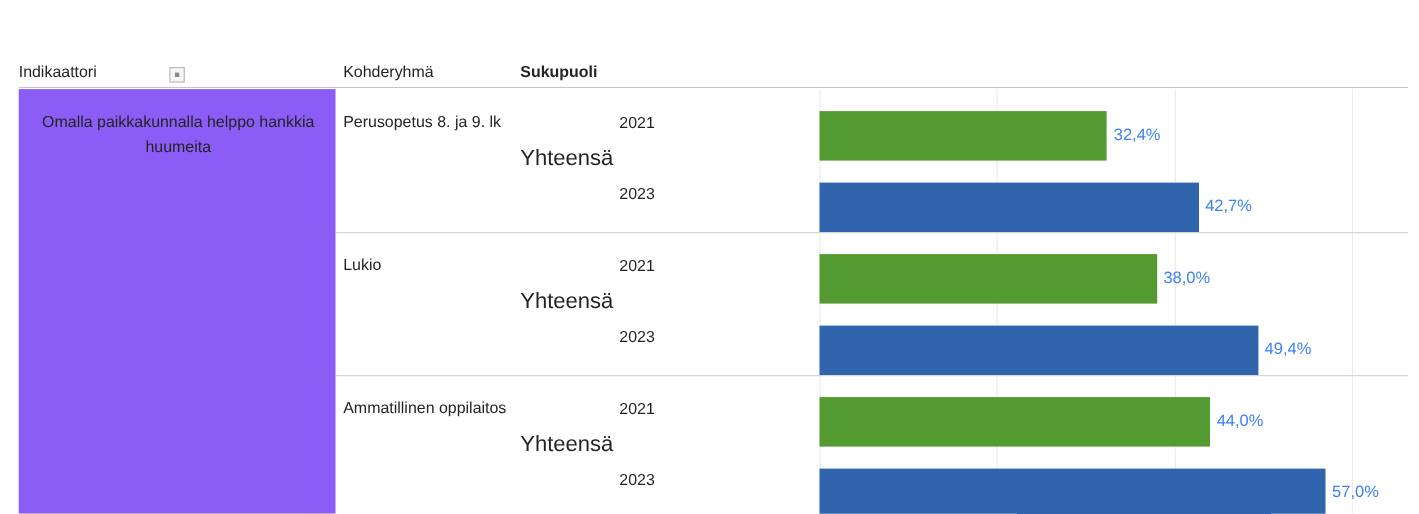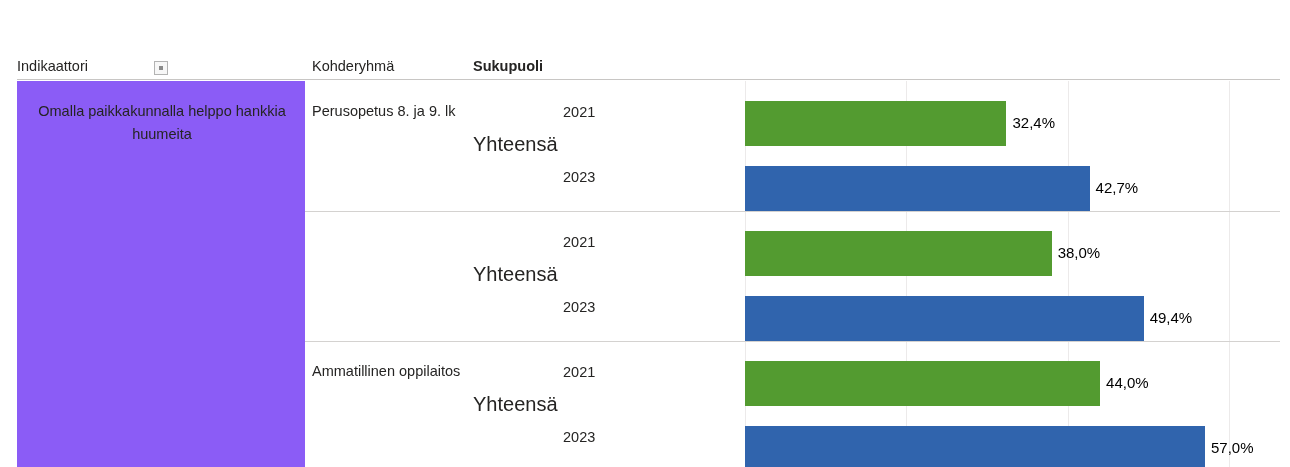--- a/index.html
+++ b/index.html
@@ -158,21 +158,21 @@
     position: absolute;
     left: 745px;
     height: 45px;
   }
   .bar.green { background: #539b30; }
   .bar.blue  { background: #3064ad; }
 
   .bar-label {
     position: absolute;
     font-size: 15px;
-    color: #000000;
+    color: #3b82f6;
     white-space: nowrap;
   }
 </style>
 </head>
 <body>
 
 <div class="report">
 
 
   <div class="col-headers">
@@ -200,20 +200,21 @@
         <div class="sukupuoli" style="top: 52px;">Yhteensä</div>
         <div class="year" style="top: 23px;">2021</div>
         <div class="bar green" style="top: 20px; width: 261.468px;"></div>
         <div class="bar-label" style="left: 1012.47px; top: 33px;">32,4%</div>
         <div class="year" style="top: 88px;">2023</div>
         <div class="bar blue" style="top: 85px; width: 344.589px;"></div>
         <div class="bar-label" style="left: 1095.59px; top: 98px;">42,7%</div>
       </div>
       <div class="group" style="top: 211px; height: 130px;">
         <div class="group-rule" style="top: 0px;"></div>
+        <div class="kohderyhma" style="top: 19px;">Lukio</div>
         <div class="sukupuoli" style="top: 52px;">Yhteensä</div>
         <div class="year" style="top: 23px;">2021</div>
         <div class="bar green" style="top: 20px; width: 306.66px;"></div>
         <div class="bar-label" style="left: 1057.66px; top: 33px;">38,0%</div>
         <div class="year" style="top: 88px;">2023</div>
         <div class="bar blue" style="top: 85px; width: 398.658px;"></div>
         <div class="bar-label" style="left: 1149.66px; top: 98px;">49,4%</div>
       </div>
       <div class="group" style="top: 341px; height: 130px;">
         <div class="group-rule" style="top: 0px;"></div>

